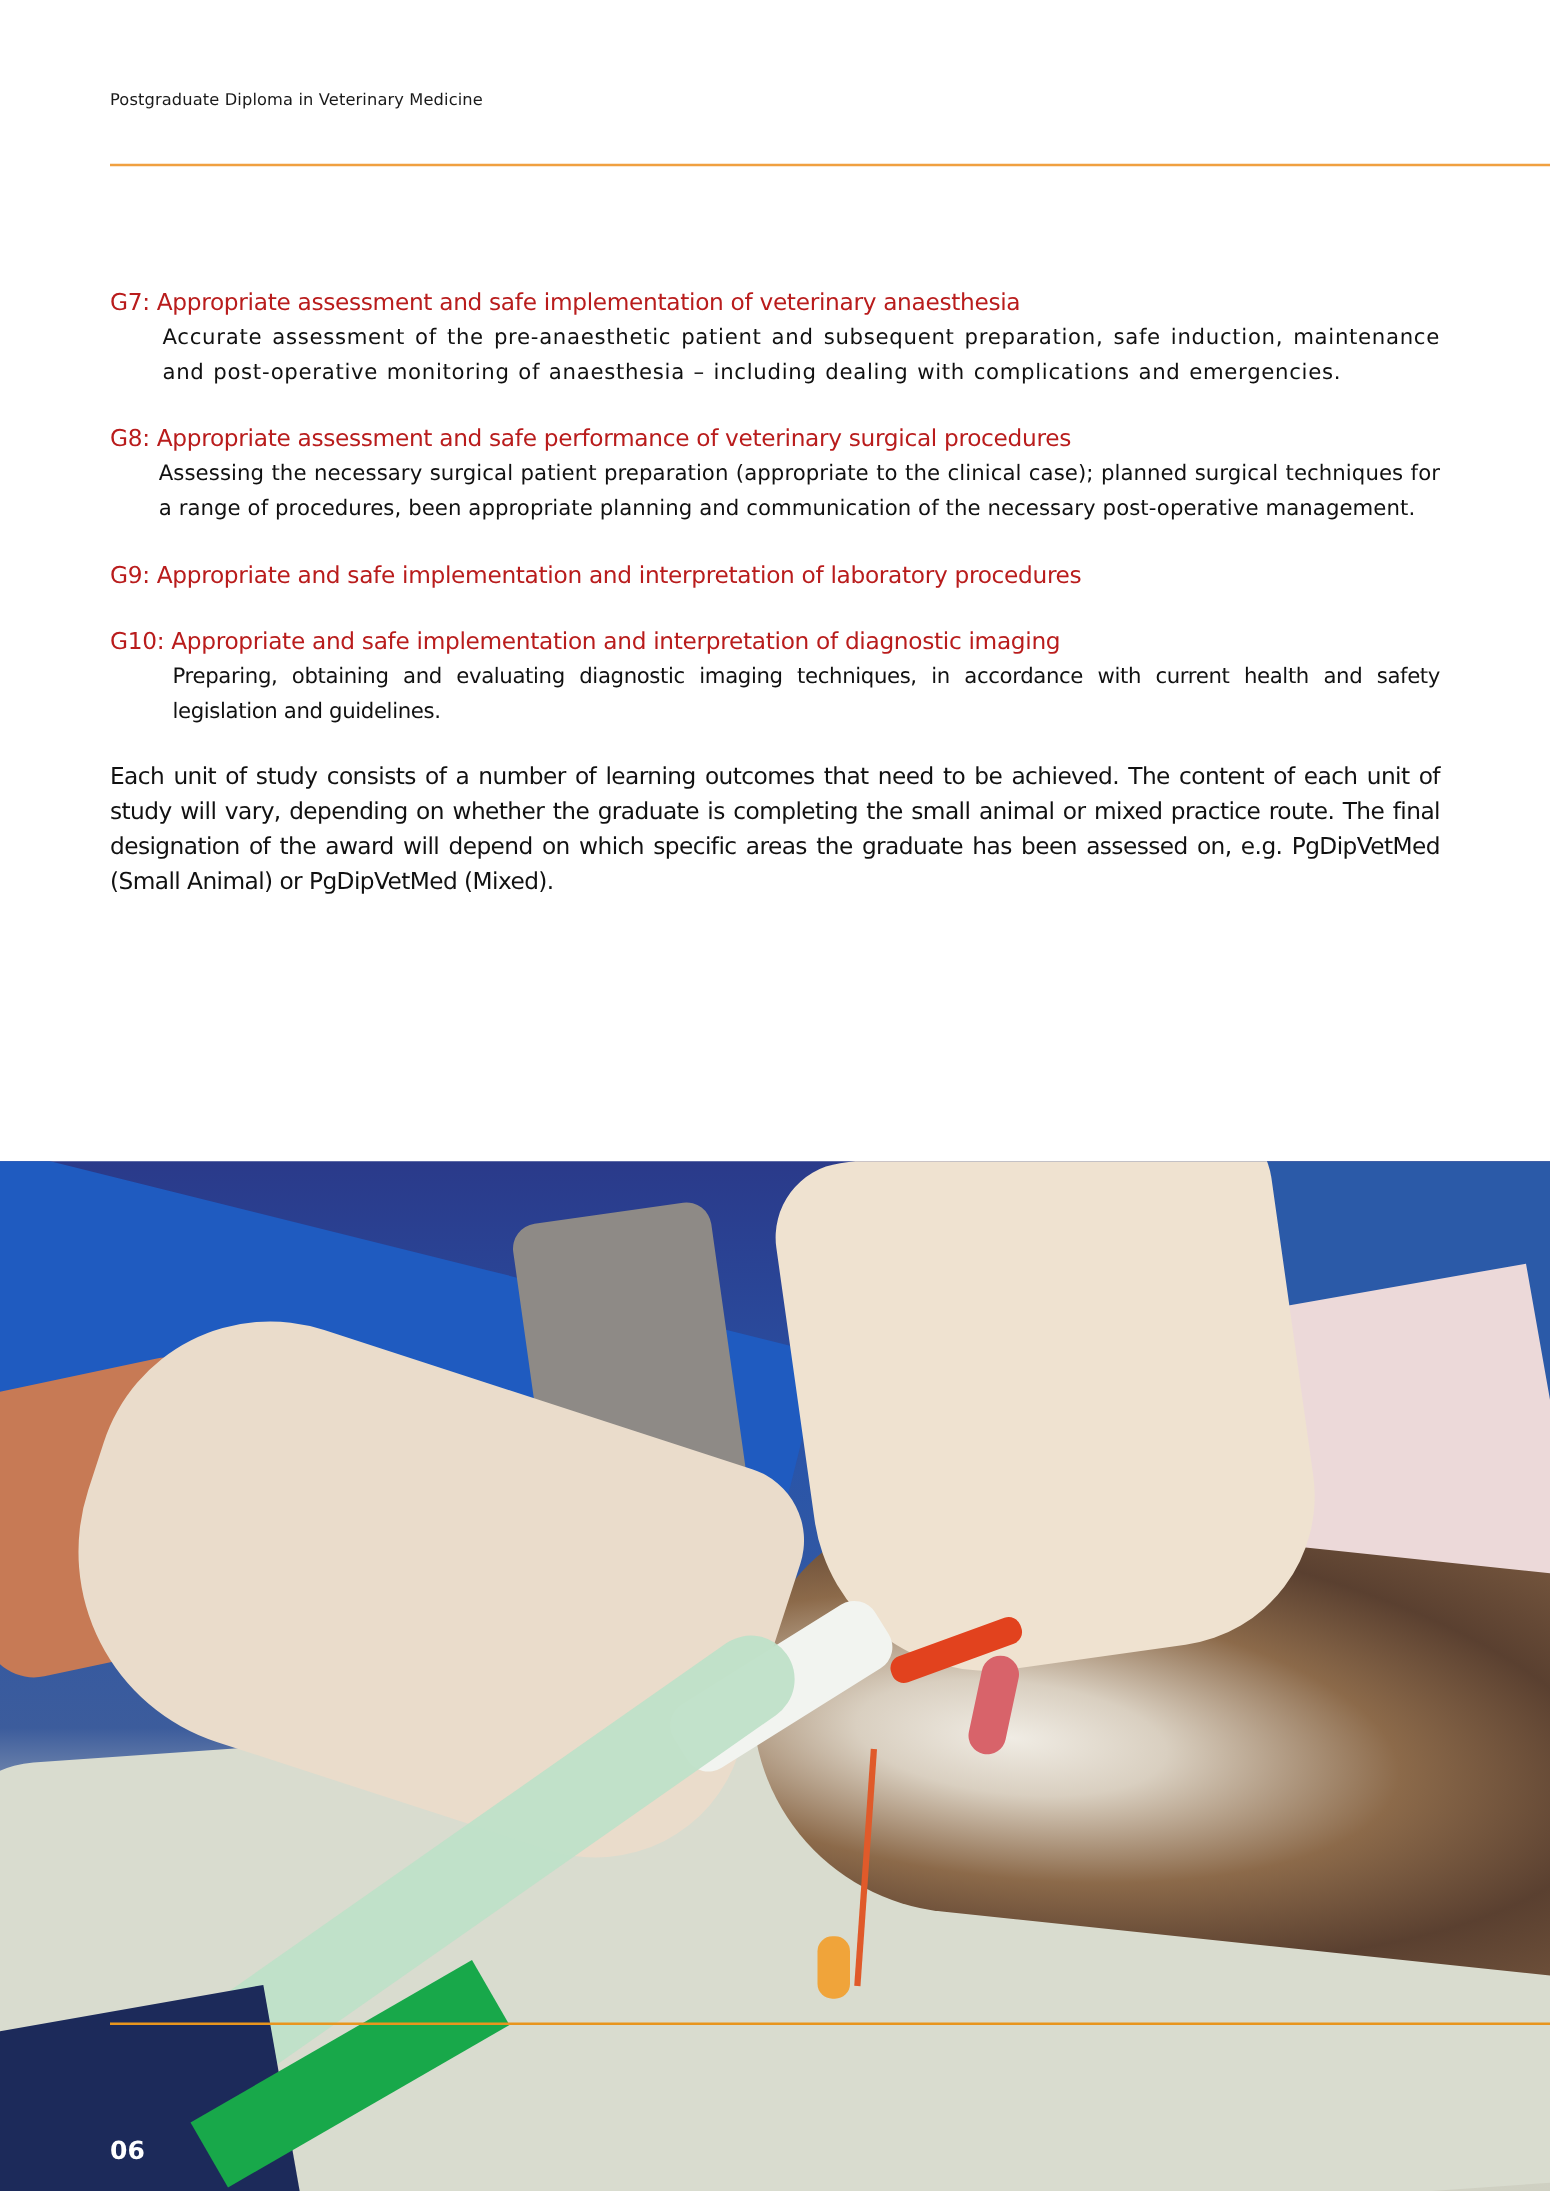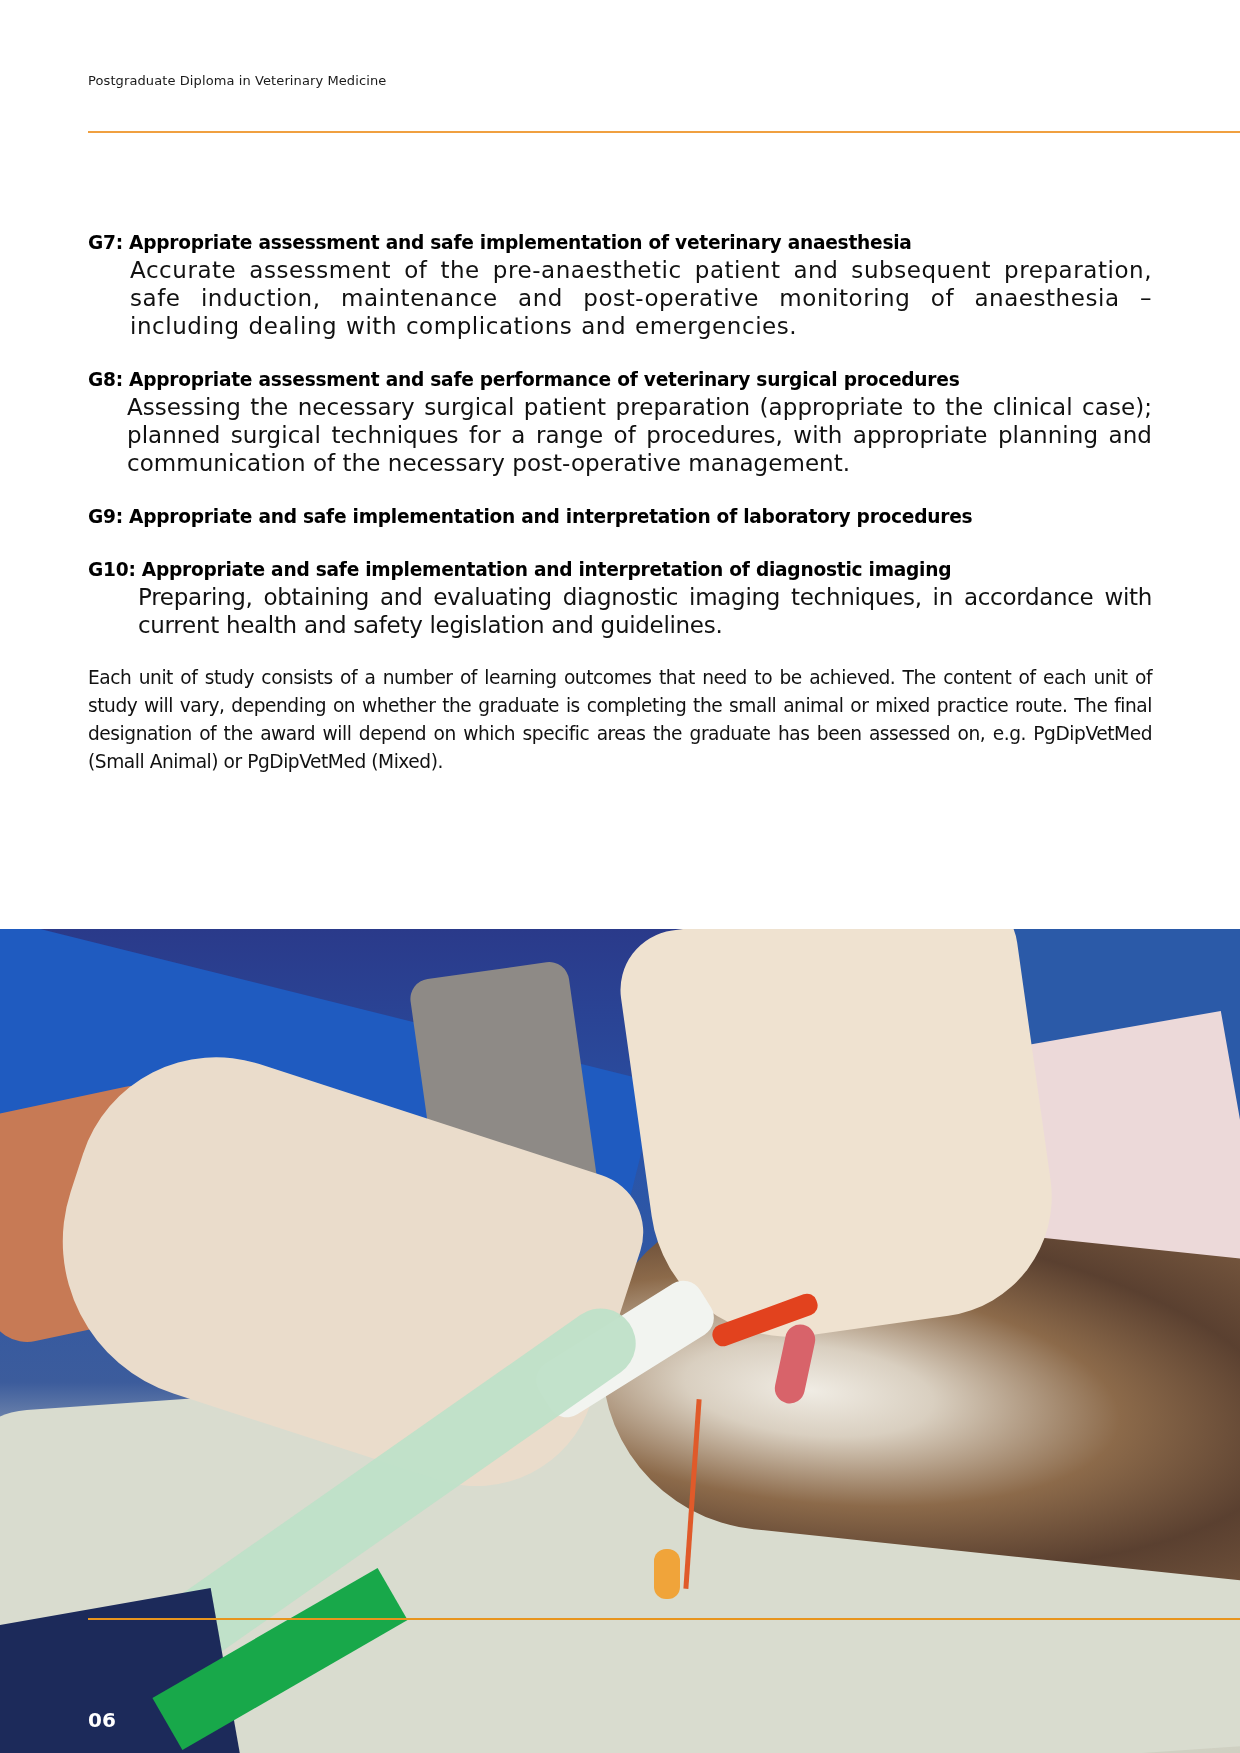--- a/index.html
+++ b/index.html
@@ -15,25 +15,25 @@
   }
   .rule-top {
     position:absolute; left:88px; right:0; top:131px; height:2px;
     background:#f0a040;
   }
   .content {
     position:absolute; left:88px; top:230px; width:1064px;
   }
   .outcome { margin-bottom:27px; }
   .outcome-heading {
-    font-weight:bold; color:#000000; font-size:18.6px; line-height:26px;
+    font-weight:normal; color:#b91c1c; font-size:18.6px; line-height:26px;
     white-space:nowrap; letter-spacing:-0.25px;
   }
   .outcome-body {
-    font-size:23px; line-height:28px; text-align:justify;
+    font-size:17px; line-height:28px; text-align:justify;
     color:#111111; letter-spacing:-0.2px;
   }
   .outcome.g7 .outcome-body { padding-left:42px; letter-spacing:0.55px; word-spacing:1px; }
   .outcome.g8 .outcome-body { padding-left:39px; letter-spacing:0.05px; }
   .outcome.g9 .outcome-body { padding-left:39px; letter-spacing:-0.35px; }
   .outcome.g10 .outcome-body { padding-left:50px; letter-spacing:-0.3px; }
   .summary {
     font-size:18.6px; line-height:28px; text-align:justify;
     letter-spacing:-0.45px; margin-top:-2px;
   }
@@ -79,21 +79,21 @@
 <div class="running-header">Postgraduate Diploma in Veterinary Medicine</div>
 <div class="rule-top"></div>
 
 <div class="content">
   <div class="outcome g7">
     <div class="outcome-heading">G7: Appropriate assessment and safe implementation of veterinary anaesthesia</div>
     <div class="outcome-body">Accurate assessment of the pre-anaesthetic patient and subsequent preparation, safe induction, maintenance and post-operative monitoring of anaesthesia – including dealing with complications and emergencies.</div>
   </div>
   <div class="outcome g8">
     <div class="outcome-heading">G8: Appropriate assessment and safe performance of veterinary surgical procedures</div>
-    <div class="outcome-body">Assessing the necessary surgical patient preparation (appropriate to the clinical case); planned surgical techniques for a range of procedures, with appropriate planning and communication of the necessary post-operative management.</div>
+    <div class="outcome-body">Assessing the necessary surgical patient preparation (appropriate to the clinical case); planned surgical techniques for a range of procedures, been appropriate planning and communication of the necessary post-operative management.</div>
   </div>
   <div class="outcome g9">
     <div class="outcome-heading">G9: Appropriate and safe implementation and interpretation of laboratory procedures</div>
   </div>
   <div class="outcome g10">
     <div class="outcome-heading">G10: Appropriate and safe implementation and interpretation of diagnostic imaging</div>
     <div class="outcome-body">Preparing, obtaining and evaluating diagnostic imaging techniques, in accordance with current health and safety legislation and guidelines.</div>
   </div>
   <p class="summary">Each unit of study consists of a number of learning outcomes that need to be achieved. The content of each unit of study will vary, depending on whether the graduate is completing the small animal or mixed practice route. The final designation of the award will depend on which specific areas the graduate has been assessed on, e.g. PgDipVetMed (Small Animal) or PgDipVetMed (Mixed).</p>
 </div>

